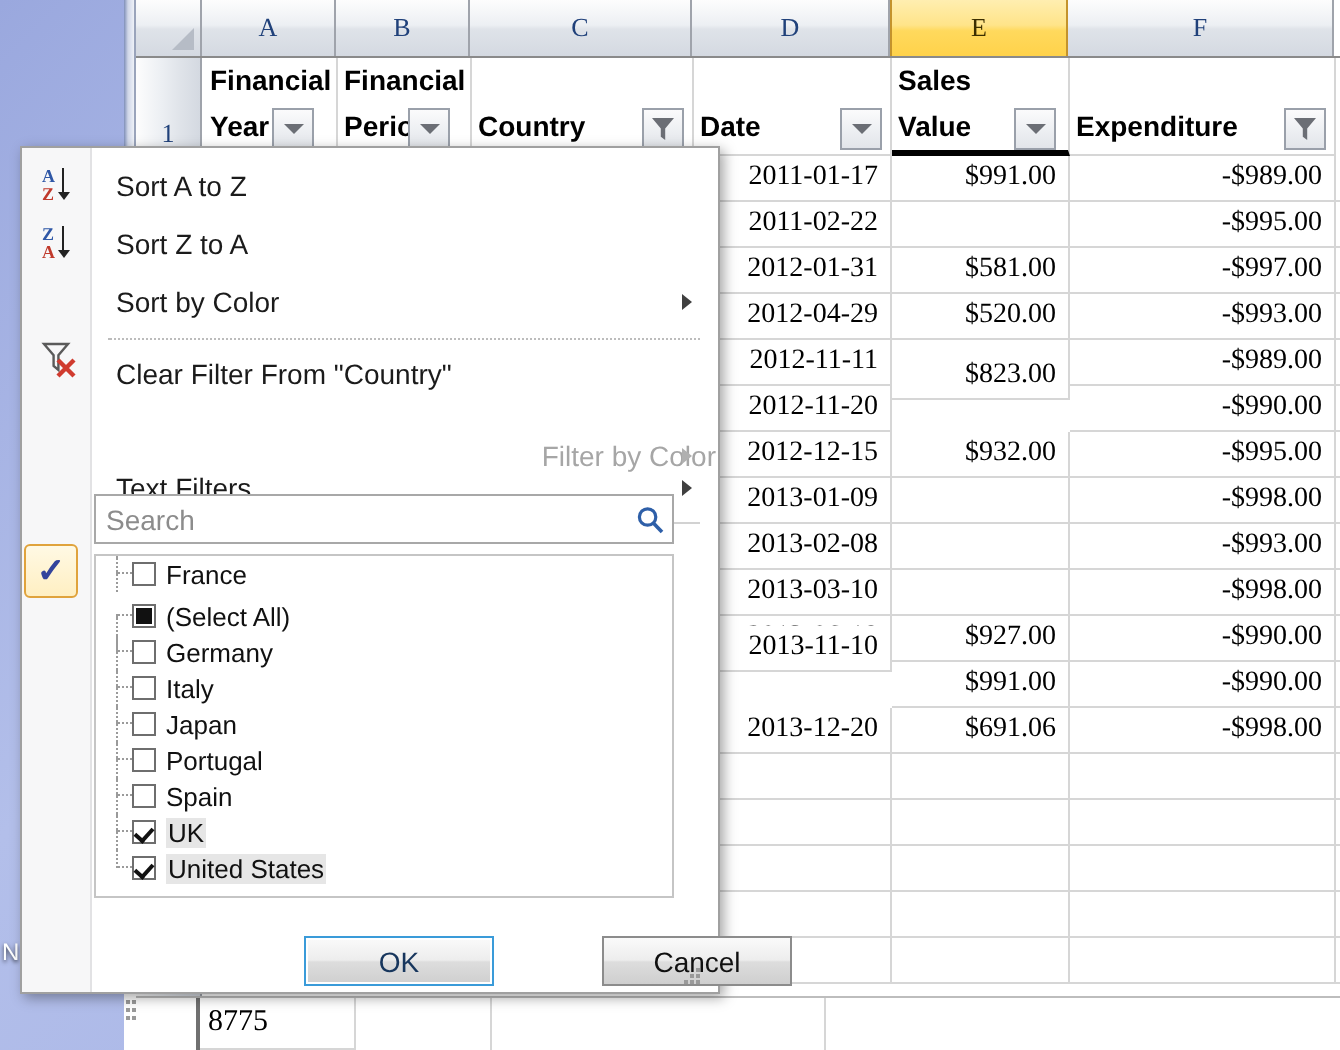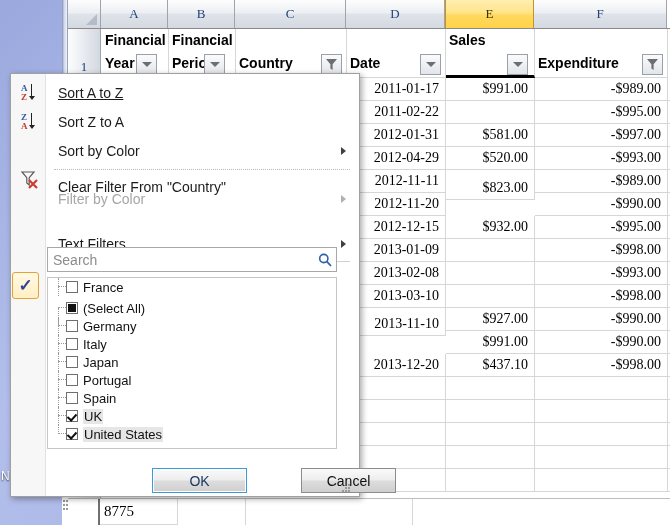--- a/index.html
+++ b/index.html
@@ -382,20 +382,21 @@
   <div class="hdr-2line" style="left:245px;top:23px;width:99px;">
     <div>Date</div>
   </div>
   <div class="fbtn" style="left:318px;top:25px;">
     <span class="arrow-dn"></span>
   </div>
 
   <div class="gcell hdr sel-bottom" style="left:344px;top:0;width:89px;height:49px;"></div>
   <div class="hdr-2line" style="left:344px;top:0;width:89px;">
     <div>Sales</div>
+    <div>Value</div>
   </div>
   <div class="fbtn" style="left:405px;top:25px;">
     <span class="arrow-dn"></span>
   </div>
 
   <div class="gcell hdr" style="left:433px;top:0;width:133px;height:49px;"></div>
   <div class="hdr-2line" style="left:433px;top:23px;width:133px;">
     <div>Expenditure</div>
   </div>
   <div class="fbtn" style="left:540px;top:25px;">
@@ -486,21 +487,21 @@
       <div class="gcell" style="left: 67px; top: 302px; width: 67px; height: 23px;"></div>
       <div class="gcell" style="left: 134px; top: 302px; width: 111px; height: 23px;"></div>
       <div class="gcell num" style="left: 245px; top: 284px; width: 99px; height: 23px;">2013-11-10</div>
       <div class="gcell num" style="left: 344px; top: 302px; width: 89px; height: 23px;">$991.00</div>
       <div class="gcell num" style="left: 433px; top: 302px; width: 133px; height: 23px;">-$990.00</div>
       <div class="gcell" style="left: 566px; top: 302px; width: 40px; height: 23px; border-right: none;"></div>
       <div class="gcell" style="left: 0px; top: 325px; width: 67px; height: 23px;"></div>
       <div class="gcell" style="left: 67px; top: 325px; width: 67px; height: 23px;"></div>
       <div class="gcell" style="left: 134px; top: 325px; width: 111px; height: 23px;"></div>
       <div class="gcell num" style="left: 245px; top: 325px; width: 99px; height: 23px;">2013-12-20</div>
-      <div class="gcell num" style="left: 344px; top: 325px; width: 89px; height: 23px;">$437.10</div>
+      <div class="gcell num" style="left: 344px; top: 325px; width: 89px; height: 23px;">$691.06</div>
       <div class="gcell num" style="left: 433px; top: 325px; width: 133px; height: 23px;">-$998.00</div>
       <div class="gcell" style="left: 566px; top: 325px; width: 40px; height: 23px; border-right: none;"></div>
       <div class="gcell" style="left: 0px; top: 348px; width: 67px; height: 23px;"></div>
       <div class="gcell" style="left: 67px; top: 348px; width: 67px; height: 23px;"></div>
       <div class="gcell" style="left: 134px; top: 348px; width: 111px; height: 23px;"></div>
       <div class="gcell num" style="left: 245px; top: 348px; width: 99px; height: 23px;"></div>
       <div class="gcell num" style="left: 344px; top: 348px; width: 89px; height: 23px;"></div>
       <div class="gcell num" style="left: 433px; top: 348px; width: 133px; height: 23px;"></div>
       <div class="gcell" style="left: 566px; top: 348px; width: 40px; height: 23px; border-right: none;"></div>
       <div class="gcell" style="left: 0px; top: 371px; width: 67px; height: 23px;"></div>
@@ -550,21 +551,21 @@
 </div>
 
 <div id="filter-panel">
   <div id="panel-gutter"></div>
 
   <div class="sort-icon" style="left:8px;top:9px;">
     <span class="l1">A</span>
       <span class="l2">Z</span>
       <span class="ar"></span>
   </div>
-  <div class="menu-item" style="top:5px;text-decoration:underline;">
+  <div class="menu-item" style="top:5px;">
     <span>Sort A to Z</span>
   </div>
 
   <div class="sort-icon" style="left:8px;top:38px;">
     <span class="l1">Z</span>
       <span class="l2">A</span>
       <span class="ar"></span>
   </div>
   <div class="menu-item" style="top:34px;">
     <span>Sort Z to A</span>
@@ -580,21 +581,21 @@
   <div id="clear-filter-icon" style="left:9px;top:97px;">
     <svg width="20" height="18" viewBox="0 0 20 18">
       <polygon points="2,1 14,1 9.2,6.6 9.2,14 6.8,12 6.8,6.6" fill="none" stroke="#5a5a5a" stroke-width="1.2"></polygon>
       <path d="M9 9 L17 17 M17 9 L9 17" stroke="#d03b2f" stroke-width="2.2" fill="none"></path>
     </svg>
   </div>
   <div class="menu-item" style="top:99px;">
     <span>Clear Filter From "Country"</span>
   </div>
 
-  <div class="menu-item disabled" style="top:111px;">
+  <div class="menu-item disabled" style="top:140px;justify-content:flex-end;">
     <span>Filter by Color</span>
     <span class="submenu-arrow"></span>
   </div>
 
   <div class="menu-item" style="top:156px;">
     <span>Text Filters</span>
     <span class="submenu-arrow"></span>
   </div>
 
   <div class="menu-sep solid" style="top:187px;"></div>

